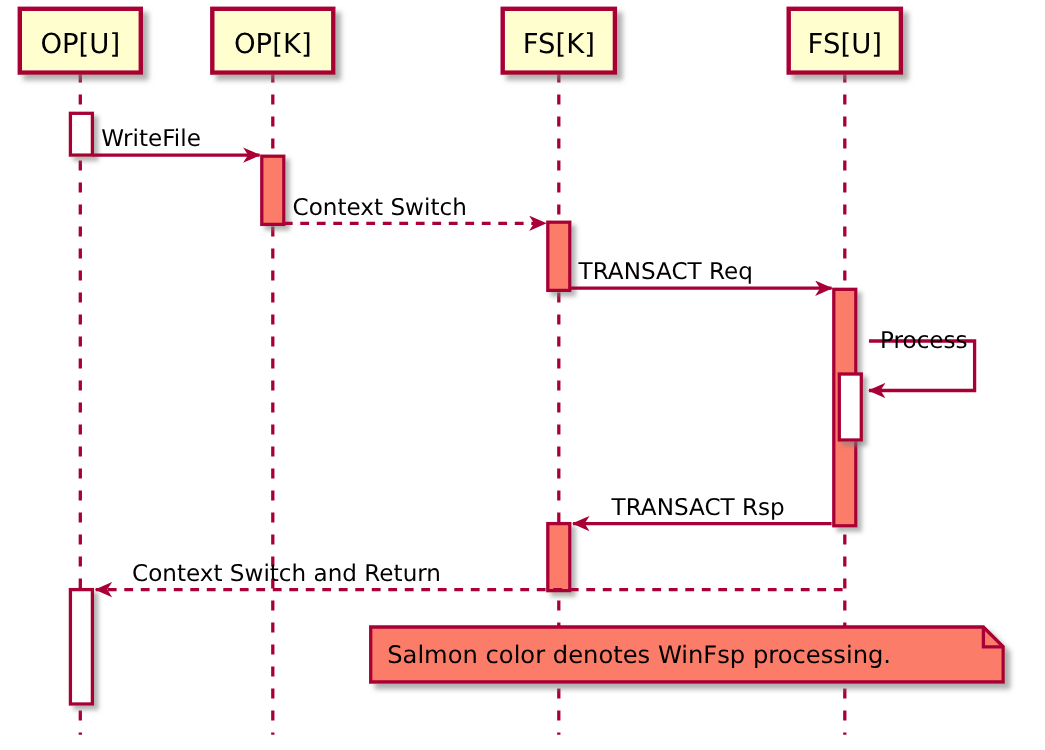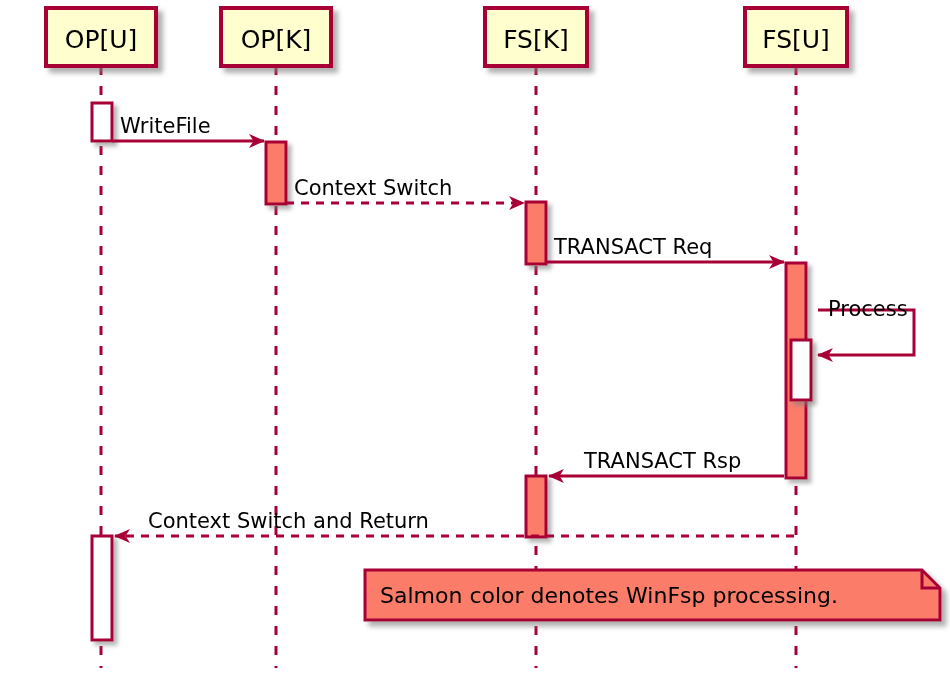--- a/index.html
+++ b/index.html
@@ -13,21 +13,20 @@
     height: 682px;
     position: relative;
     overflow: hidden;
     font-family: "DejaVu Sans", sans-serif;
   }
   #diagram-root {
     position: absolute;
     left: 0; top: 0;
     width: 824px;
     height: 682px;
-    margin-left: 28px;
   }
   svg.diagram-canvas {
     position: absolute;
     left: 0; top: 0;
     width: 950px;
     height: 682px;
     display: block;
   }
   .participant-label,
   .message-label,

